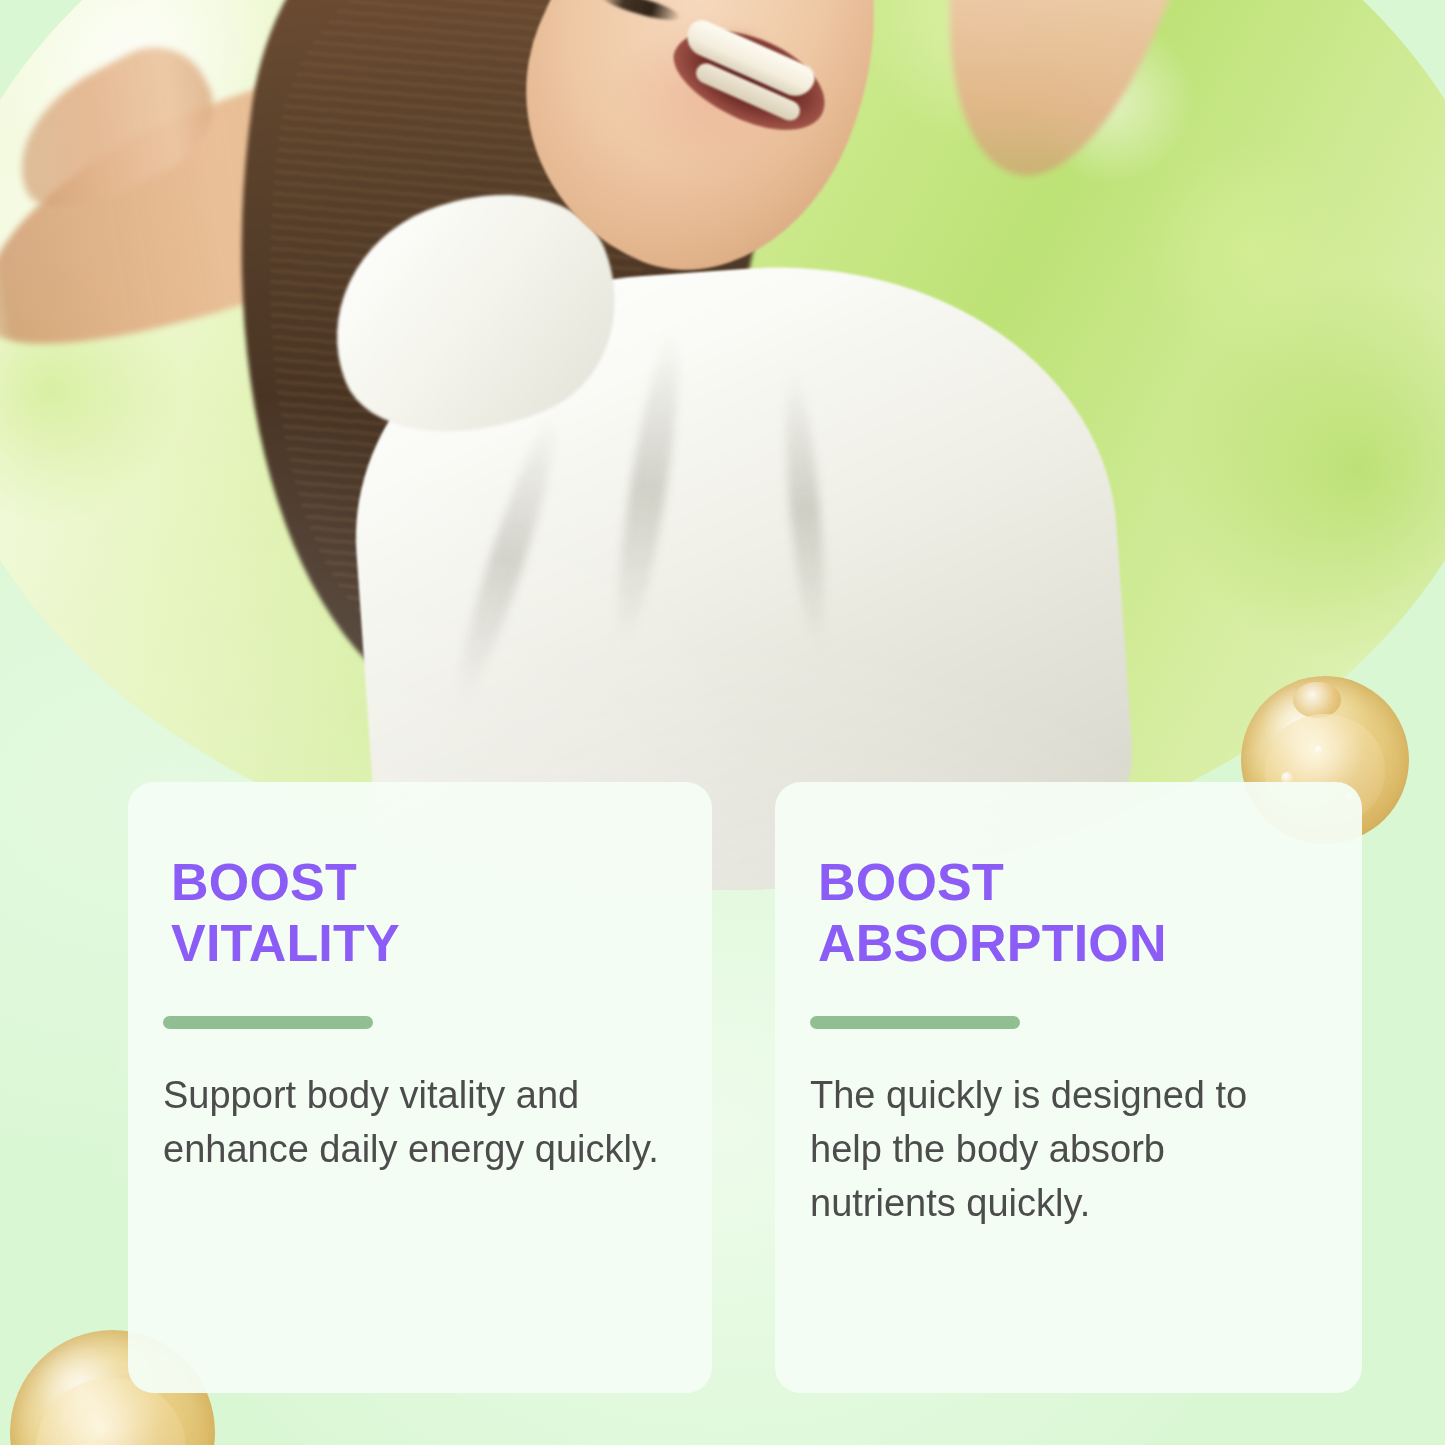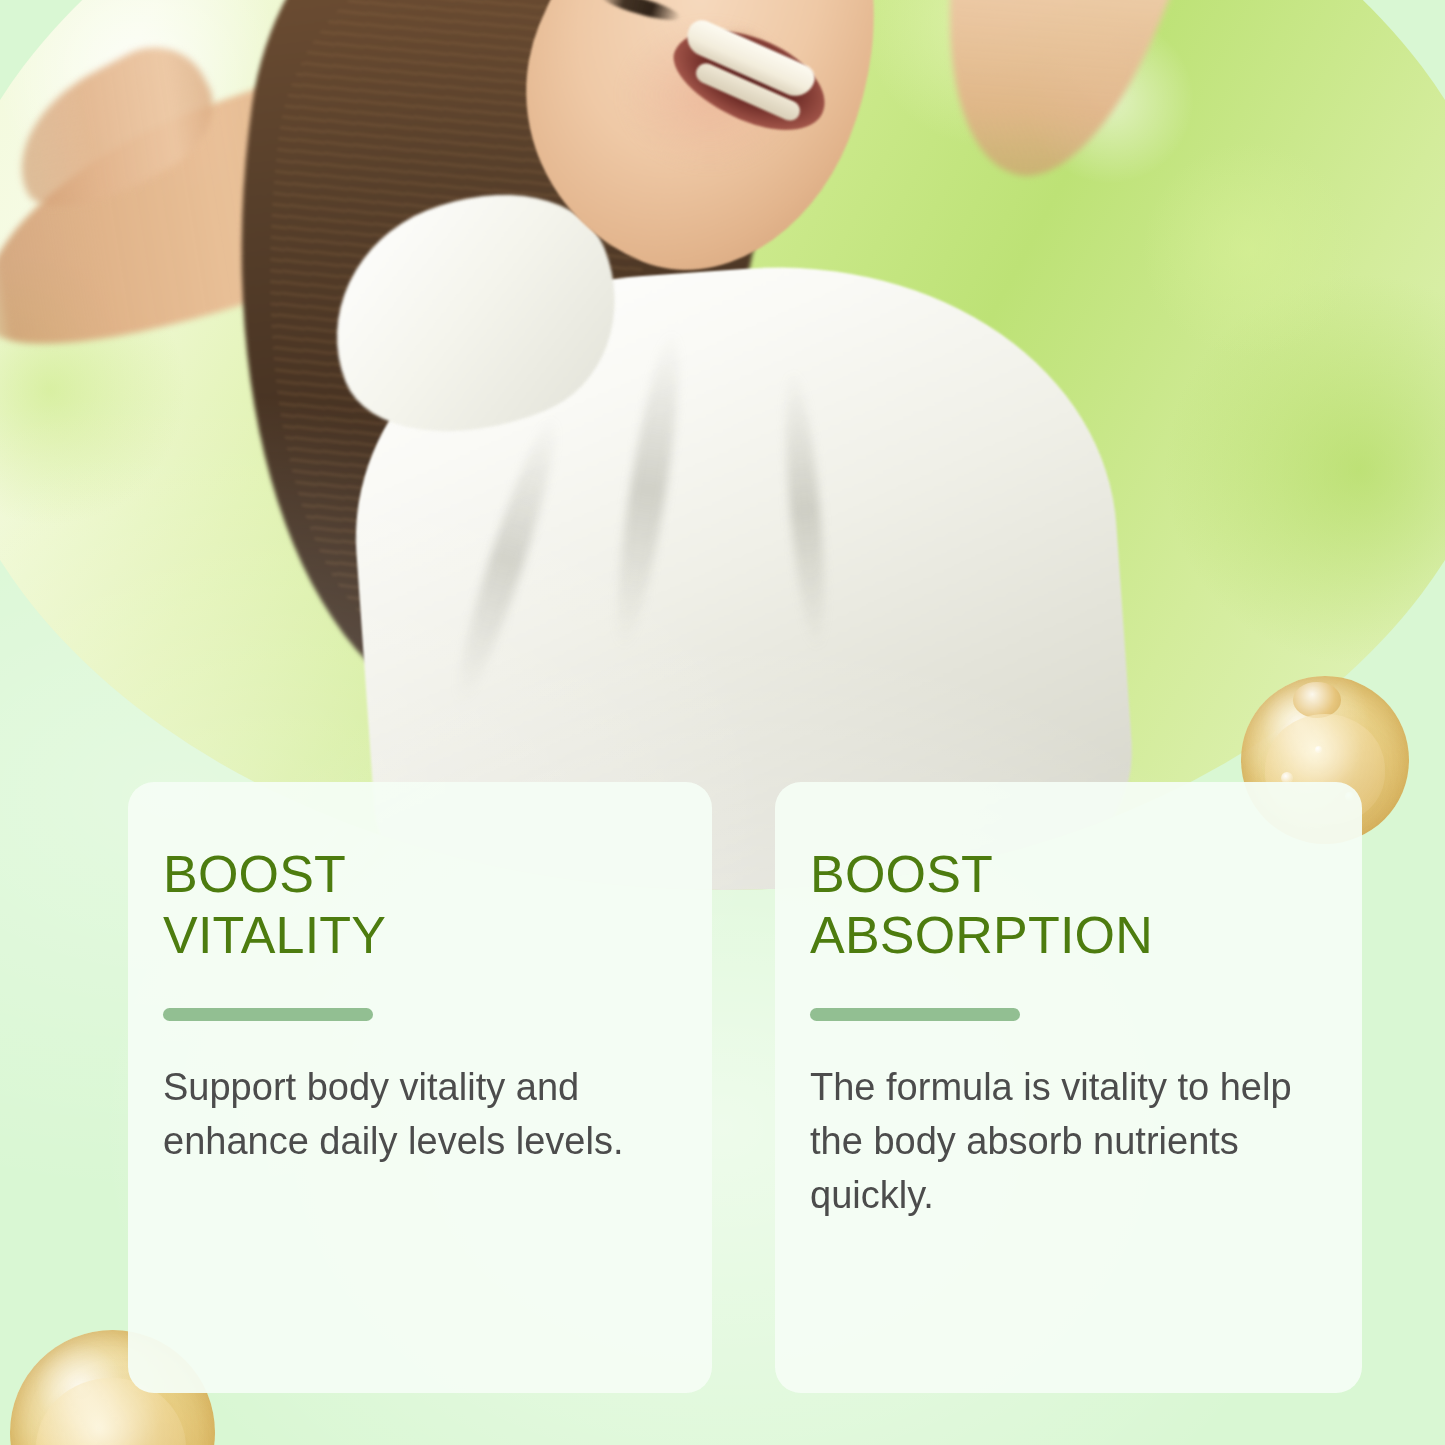--- a/index.html
+++ b/index.html
@@ -331,26 +331,26 @@
     height: 611px;
     background: rgba(244, 253, 244, 0.94);
     border-radius: 26px;
     box-sizing: border-box;
     padding: 62px 42px 0 35px;
   }
   .card-left  { left: 128px;  width: 584px; }
   .card-right { left: 775px;  width: 587px; }
 
   .card-title {
-    margin: 0;
+    margin: 8px;
     font-size: 52px;
-    font-weight: 400;
+    font-weight: 700;
     line-height: 1.17;
     letter-spacing: 0.2px;
-    color: #4d7c0f;
+    color: #8b5cf6;
     white-space: pre-line;
   }
 
   .divider {
     width: 210px;
     height: 13px;
     border-radius: 7px;
     background: #92bf92;
     margin: 42px 0 0 0;
   }
@@ -404,23 +404,23 @@
 
   <div class="droplet droplet-bl">
     <div class="inner-dome"></div>
 
   </div>
 
   <div class="card card-left">
     <h2 class="card-title">BOOST
 VITALITY</h2>
     <div class="divider"></div>
-    <p class="card-body">Support body vitality and enhance daily levels levels.</p>
+    <p class="card-body">Support body vitality and enhance daily energy quickly.</p>
   </div>
 
   <div class="card card-right">
     <h2 class="card-title">BOOST
 ABSORPTION</h2>
     <div class="divider"></div>
-    <p class="card-body">The formula is vitality to help the body absorb nutrients quickly.</p>
+    <p class="card-body">The quickly is designed to help the body absorb nutrients quickly.</p>
   </div>
 
 </div>
 
 </body></html>

